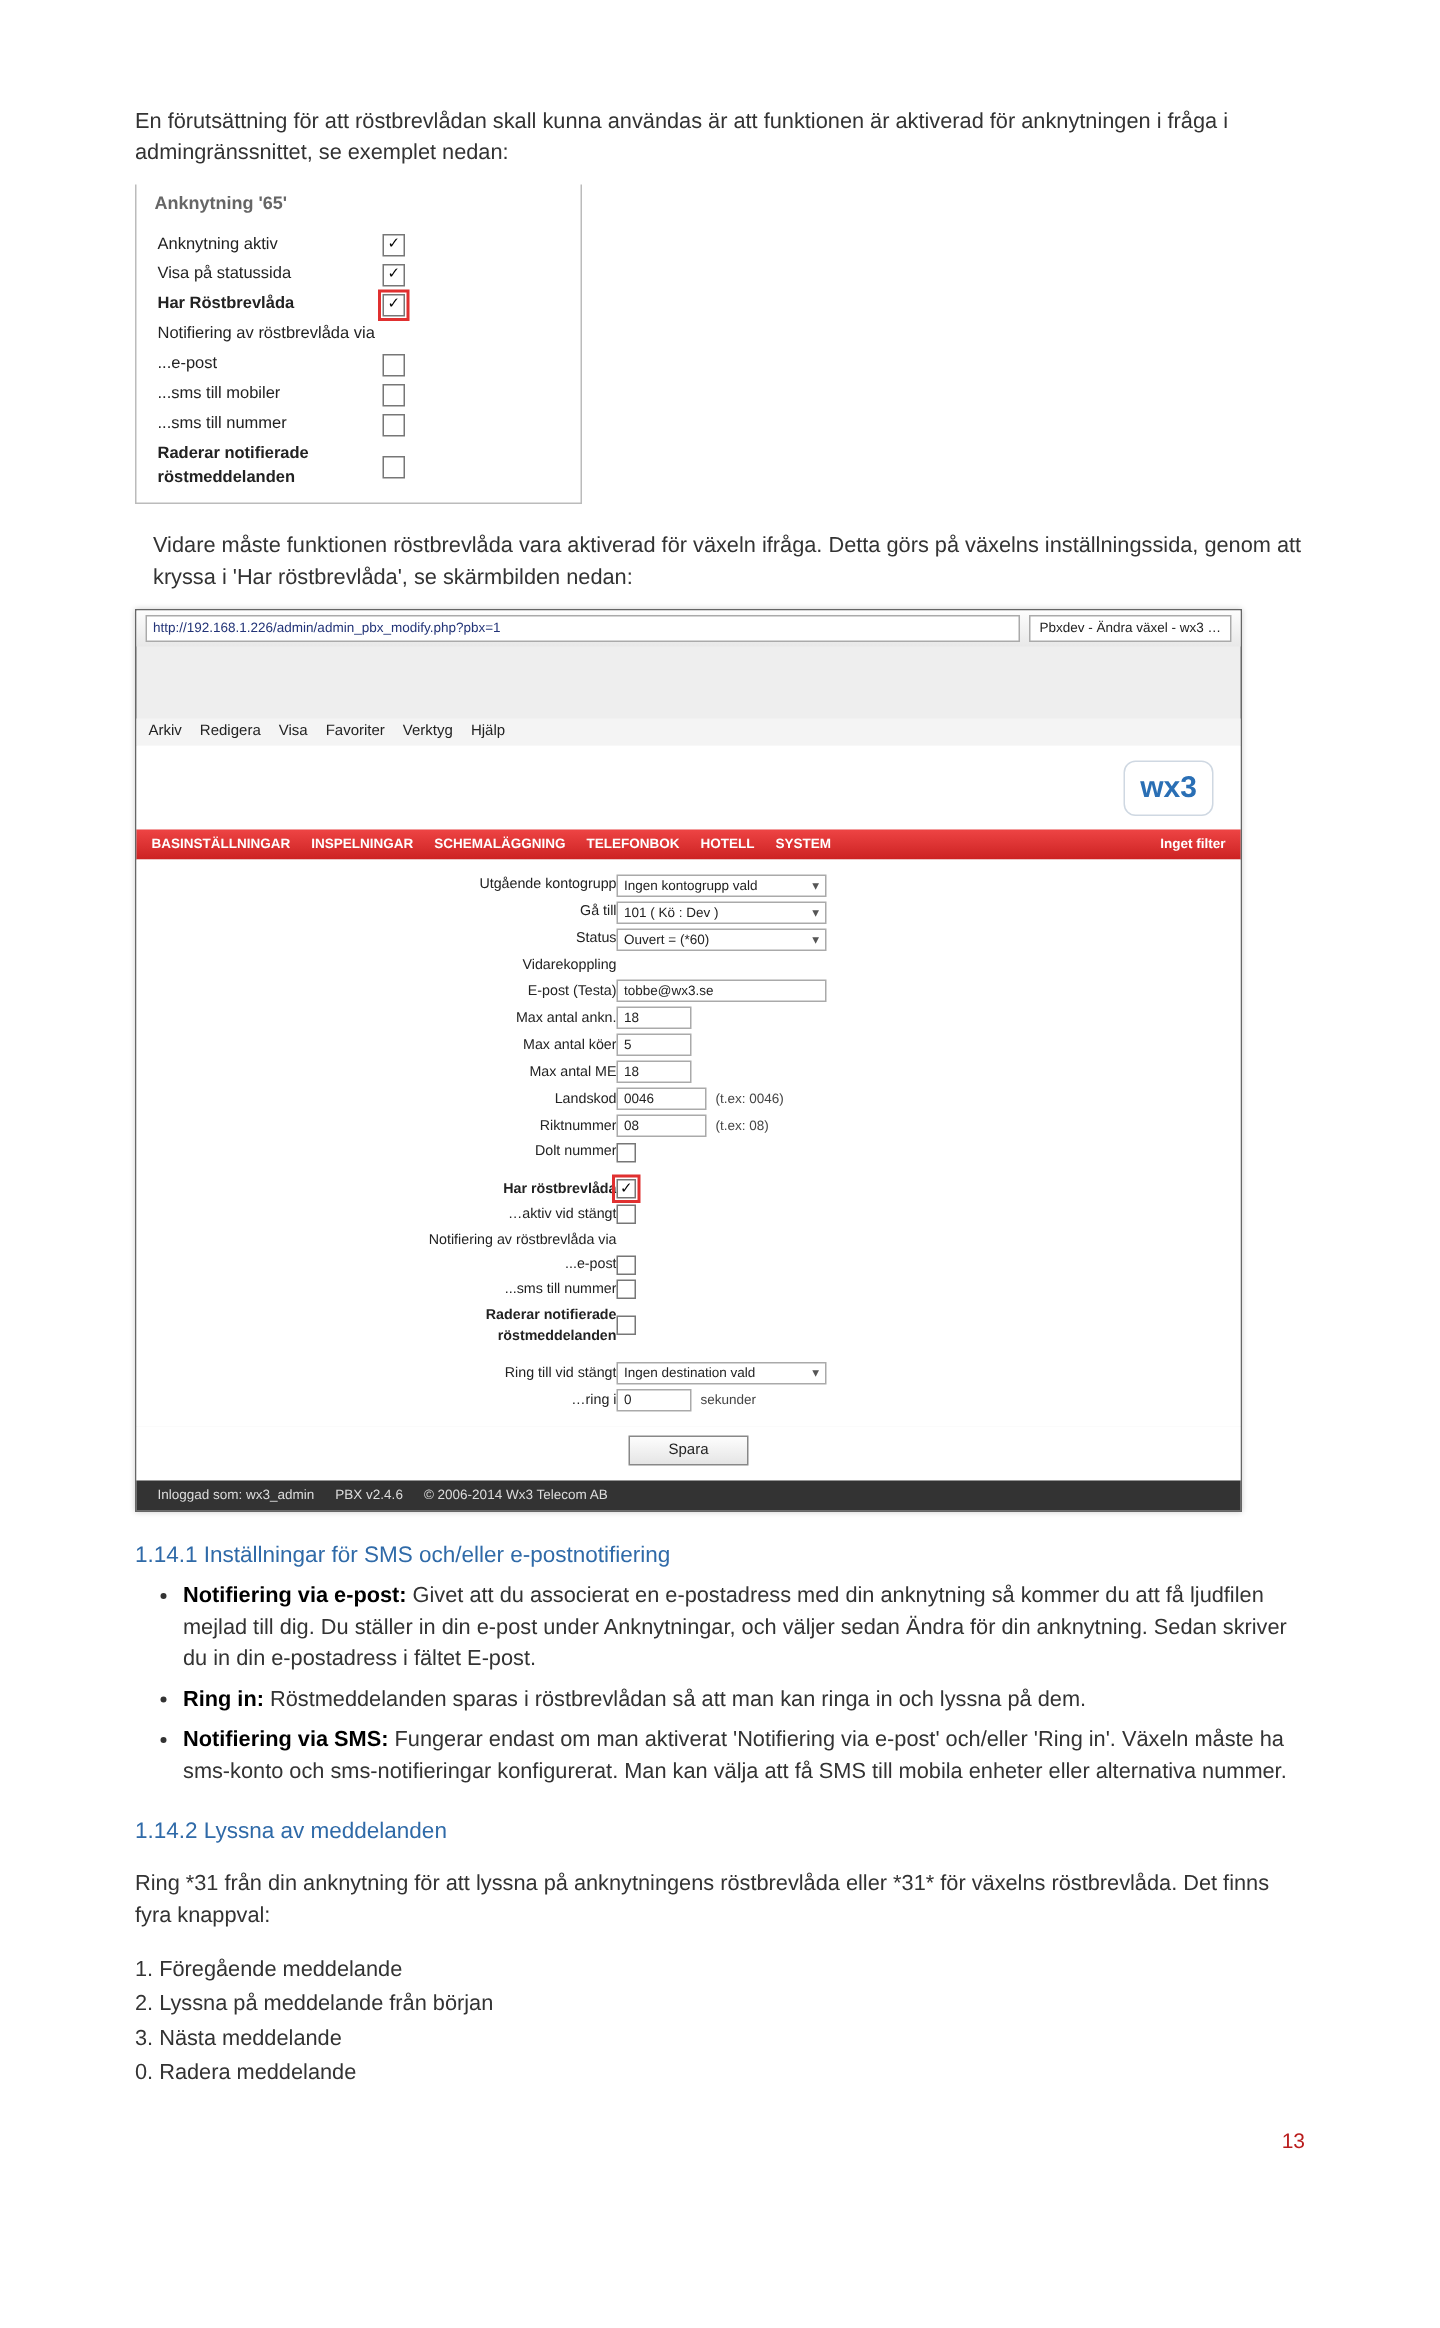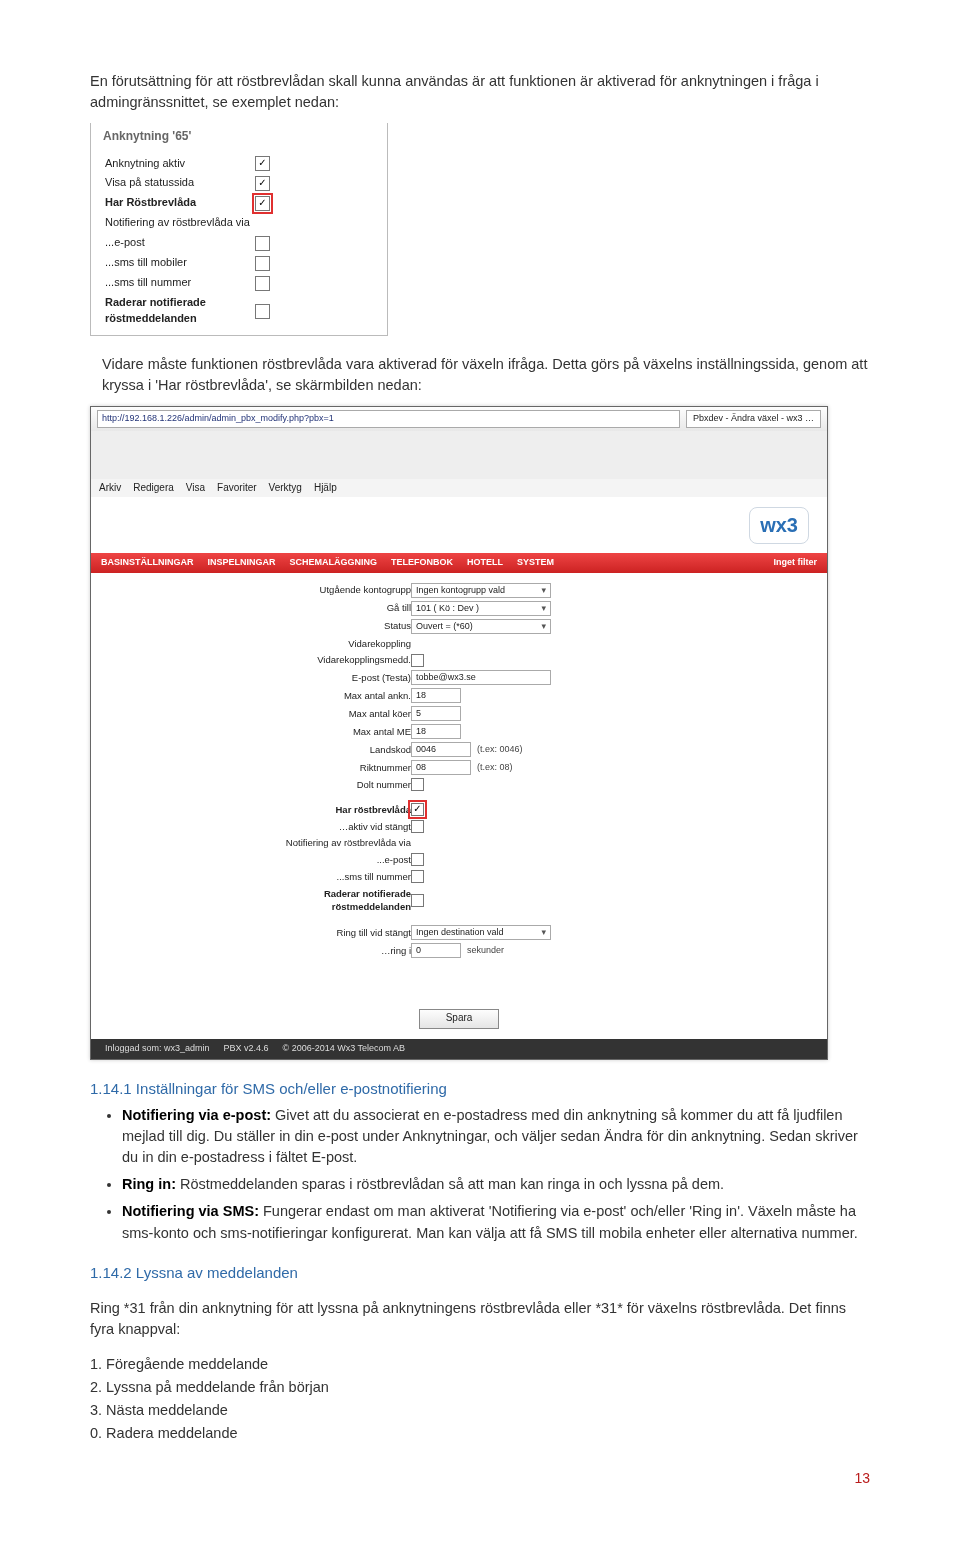--- a/index.html
+++ b/index.html
@@ -134,21 +134,21 @@
   .fr .fv.sel::after { content: "▾"; margin-left: auto; color: #555; }
   .fr .note { font-size: 9px; color: #444; margin-left: 6px; }
   .fr .cb { width: 11px; height: 11px; }
   .br-save {
     display: flex; justify-content: center;
     padding: 6px 0 10px 0; background: #fff;
   }
   .br-save .btn {
     border: 1px solid #888; background: linear-gradient(#fdfdfd,#e5e5e5);
     height: 18px; padding: 0 26px;
-    display: flex; align-items: center; font-size: 10px; margin-top: 35px;
+    display: flex; align-items: center; font-size: 10px;
   }
   .br-footer {
     height: 20px; background: #333; color: #ddd;
     font-size: 9px; display: flex; align-items: center;
     padding: 0 14px; gap: 14px;
   }
 
   h3.subhead {
     color: #2f6aa8;
     font-size: 15px;
@@ -251,24 +251,20 @@
           <span class="fv sel">101 ( Kö : Dev )</span>
         </div>
       <div class="fr">
           <span class="fl">Status</span>
           <span class="fv sel">Ouvert = (*60)</span>
         </div>
       <div class="fr">
           <span class="fl">Vidarekoppling</span>
         </div>
       <div class="fr">
-          <span class="fl">Vidarekopplingsmedd.</span>
-          <span class="cb"></span>
-        </div>
-      <div class="fr">
           <span class="fl">E-post (Testa)</span>
           <span class="fv">tobbe@wx3.se</span>
         </div>
       <div class="fr">
           <span class="fl">Max antal ankn.</span>
           <span class="fv" style="min-width:40px">18</span>
         </div>
       <div class="fr">
           <span class="fl">Max antal köer</span>
           <span class="fv" style="min-width:40px">5</span>

